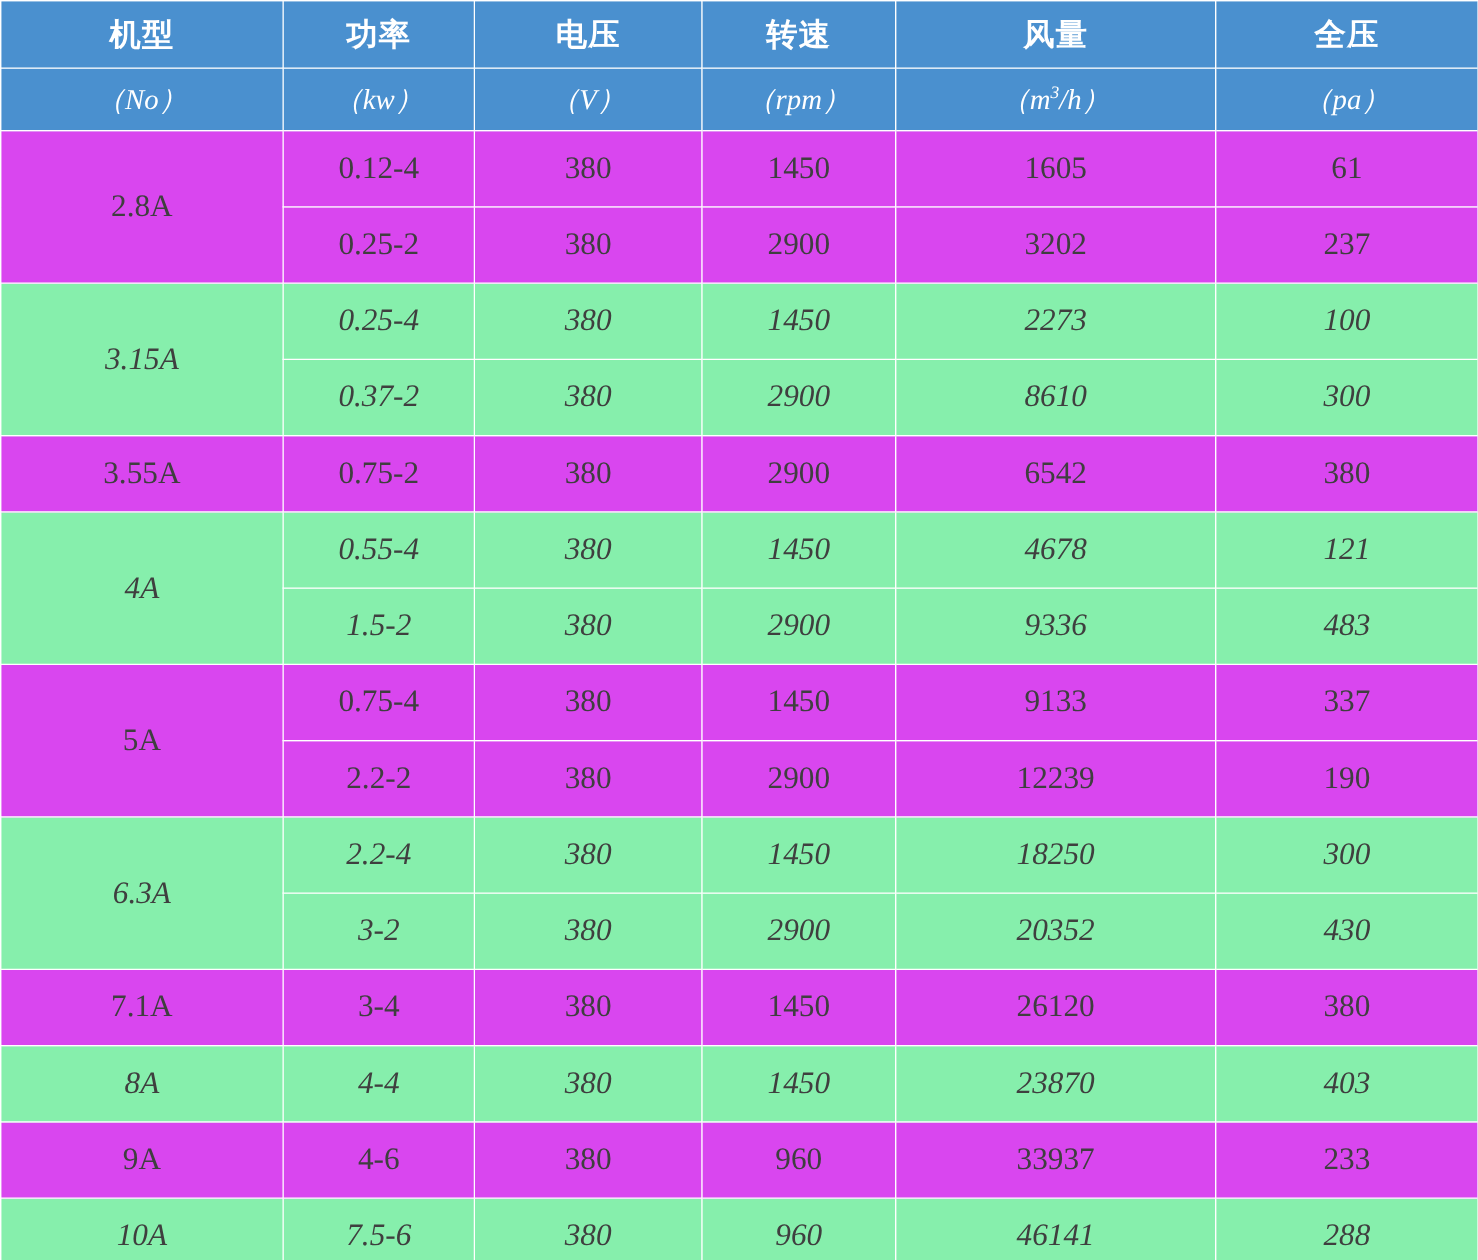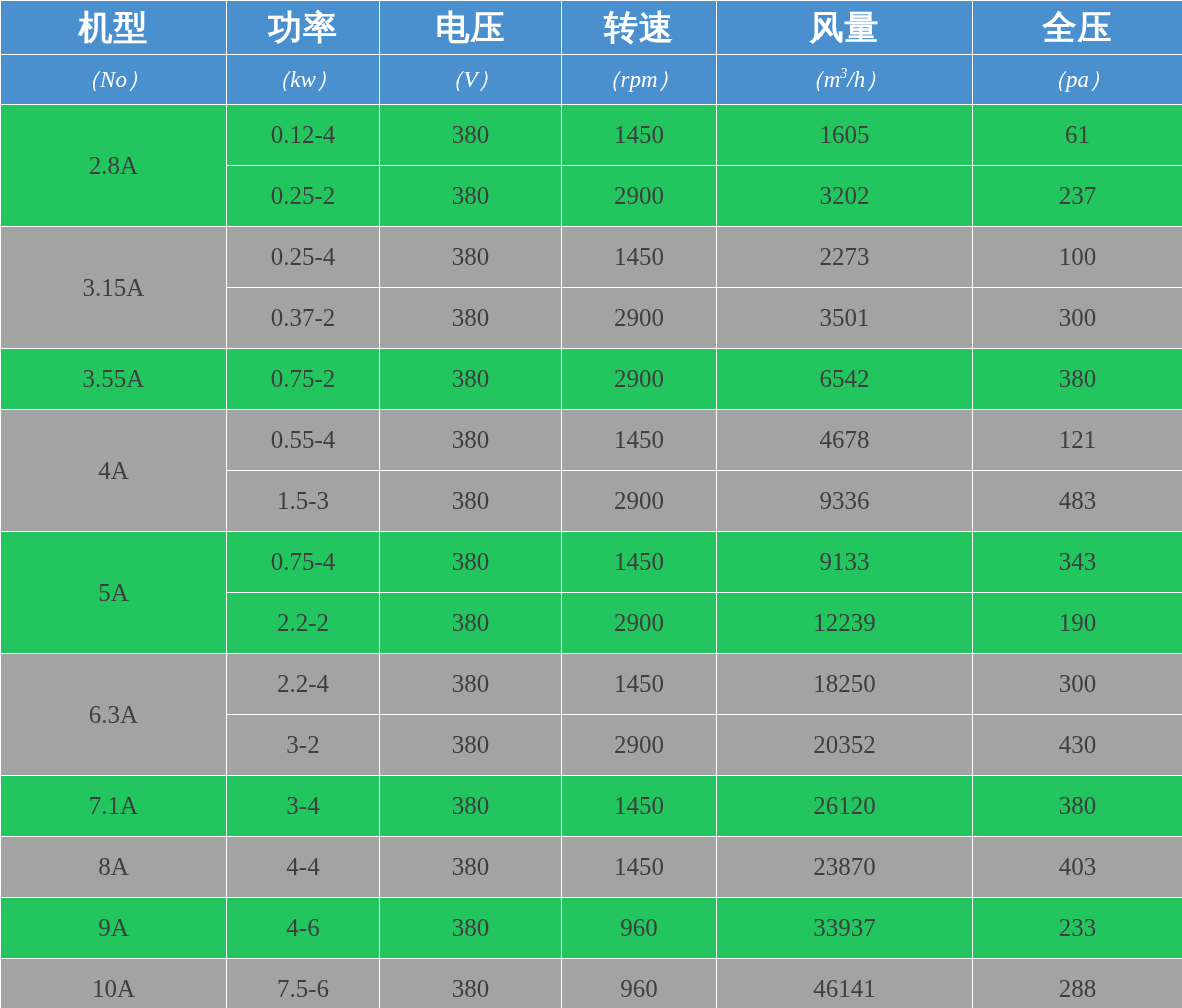--- a/index.html
+++ b/index.html
@@ -33,44 +33,45 @@
     vertical-align: middle;
     padding: 0;
   }
   thead th {
     background: #4a90cf;
     color: #ffffff;
     font-weight: normal;
   }
   thead tr.row-cn th {
     height: 53px;
-    font-size: 34px;
+    font-size: 25px;
     font-family: "Liberation Sans", "DejaVu Sans", sans-serif;
     font-weight: bold;
     letter-spacing: 1px;
   }
   thead tr.row-unit th {
     height: 49px;
     font-size: 23px;
     font-style: italic;
   }
   thead tr.row-unit th .sup {
     font-size: 14px;
     vertical-align: super;
   }
   tbody td {
     font-size: 25px;
     color: #3f3f3f;
     height: 60px;
   }
   tbody tr.band-gray td {
-    background: #22c55e;
+    background: #d946ef;
   }
   tbody tr.band-white td {
-    background: #a3a3a3;
+    background: #86efac;
+    font-style: italic;
   }
   tbody td.model-cell-gray {
     background: #d2d2d2;
   }
   tbody td.model-cell-white {
     background: #ffffff;
   }
 </style>
 </head>
 <body>
@@ -123,53 +124,53 @@
         <td>0.25-4</td>
         <td>380</td>
         <td>1450</td>
         <td>2273</td>
         <td>100</td>
       </tr>
       <tr class="band-white">
         <td>0.37-2</td>
         <td>380</td>
         <td>2900</td>
-        <td>3501</td>
+        <td>8610</td>
         <td>300</td>
       </tr>
       <tr class="band-gray">
         <td rowspan="1" class="model-cell-gray">3.55A</td>
         <td>0.75-2</td>
         <td>380</td>
         <td>2900</td>
         <td>6542</td>
         <td>380</td>
       </tr>
       <tr class="band-white">
         <td rowspan="2" class="model-cell-white">4A</td>
         <td>0.55-4</td>
         <td>380</td>
         <td>1450</td>
         <td>4678</td>
         <td>121</td>
       </tr>
       <tr class="band-white">
-        <td>1.5-3</td>
+        <td>1.5-2</td>
         <td>380</td>
         <td>2900</td>
         <td>9336</td>
         <td>483</td>
       </tr>
       <tr class="band-gray">
         <td rowspan="2" class="model-cell-gray">5A</td>
         <td>0.75-4</td>
         <td>380</td>
         <td>1450</td>
         <td>9133</td>
-        <td>343</td>
+        <td>337</td>
       </tr>
       <tr class="band-gray">
         <td>2.2-2</td>
         <td>380</td>
         <td>2900</td>
         <td>12239</td>
         <td>190</td>
       </tr>
       <tr class="band-white">
         <td rowspan="2" class="model-cell-white">6.3A</td>

